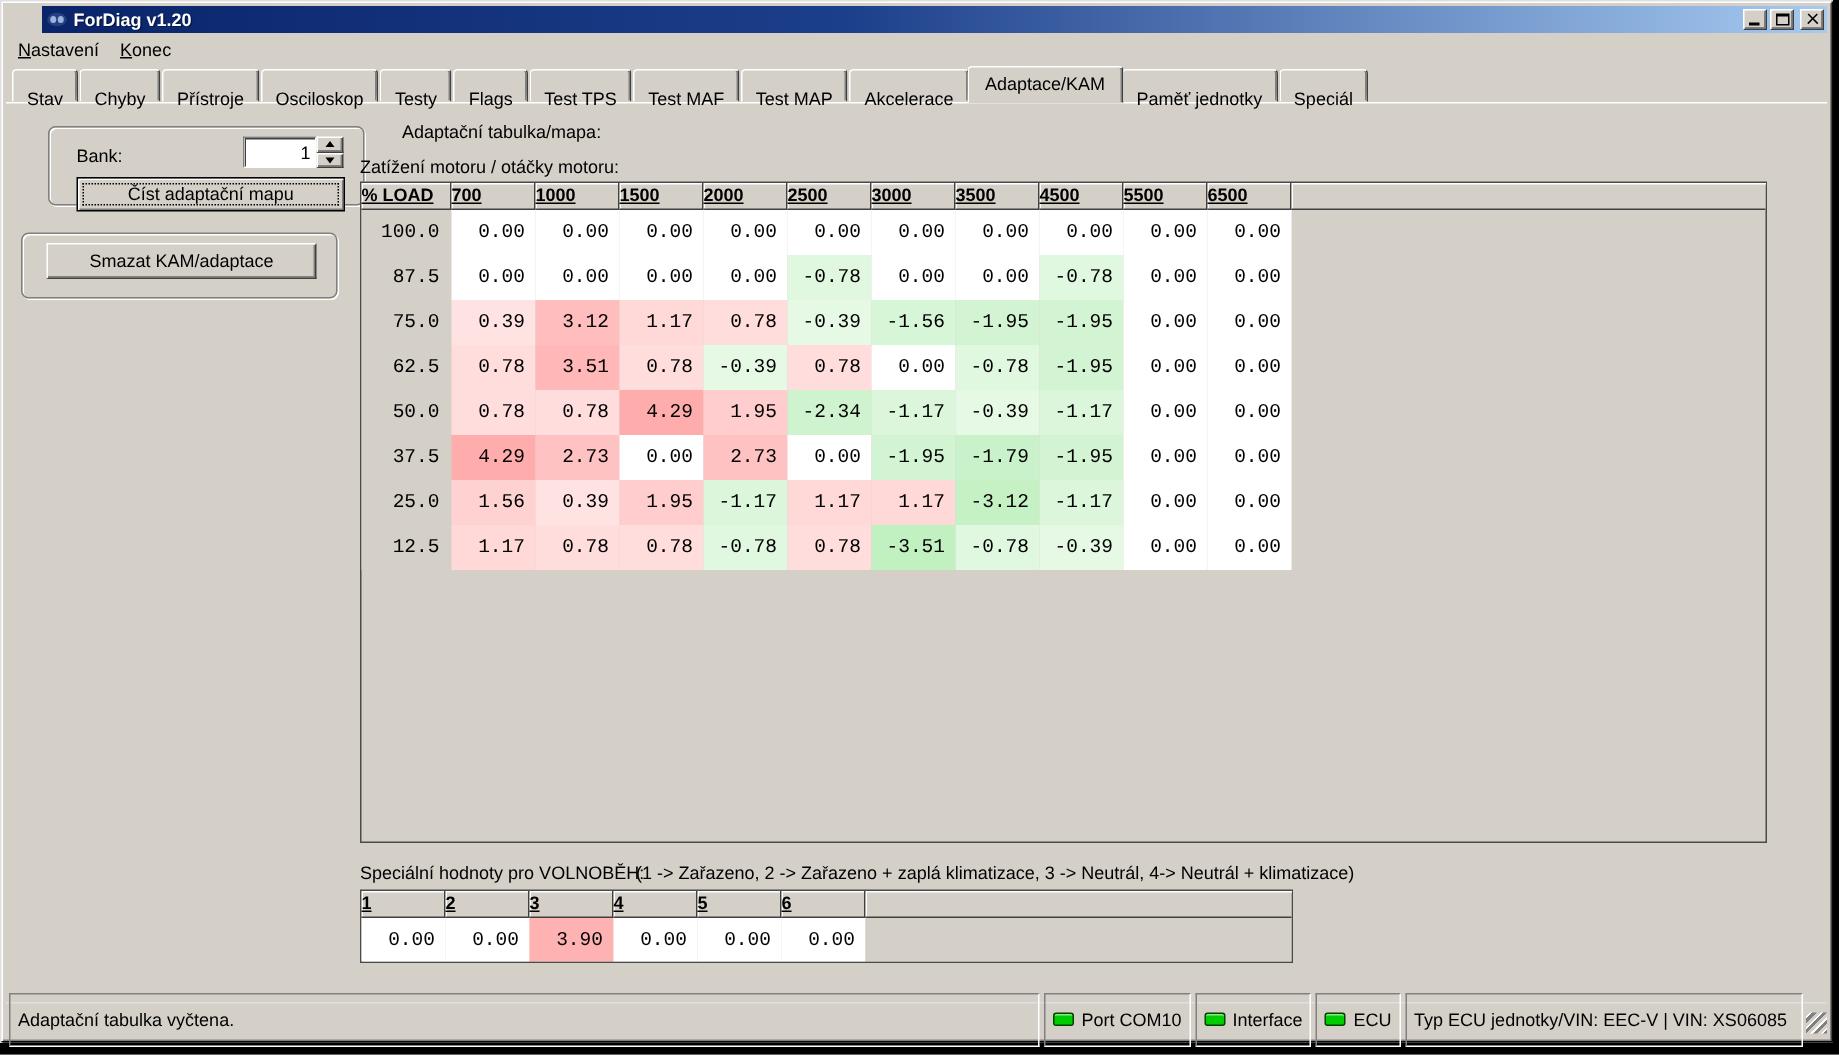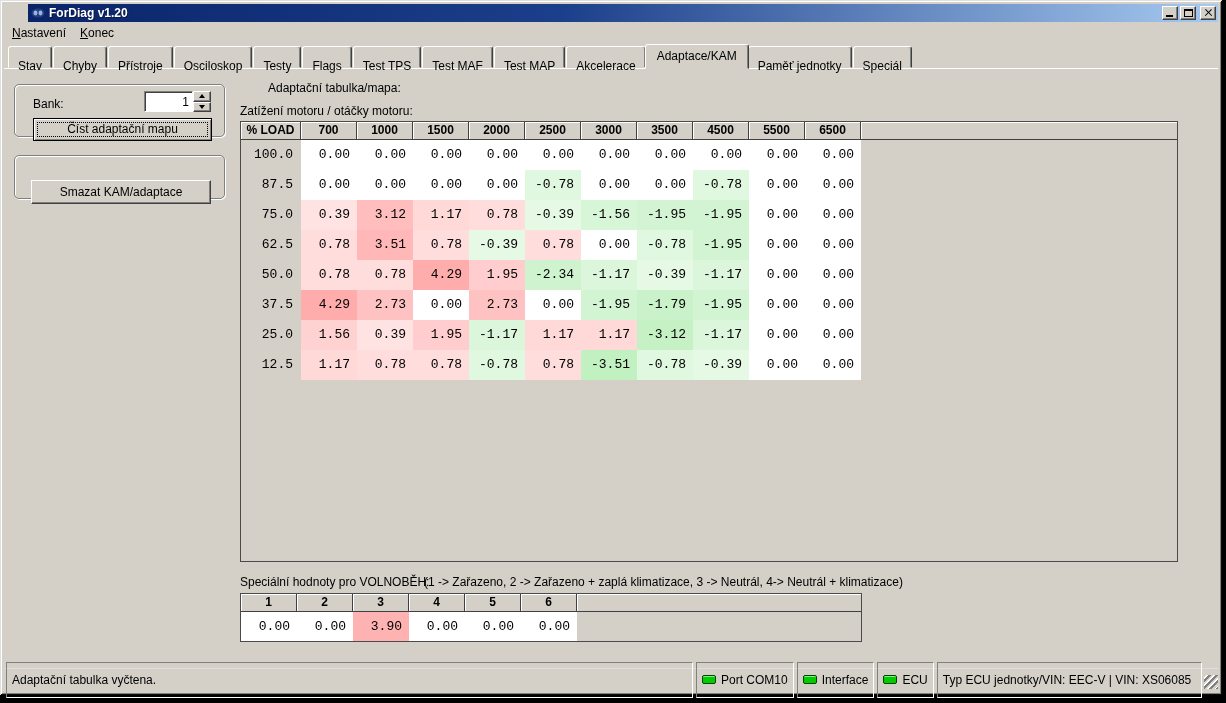--- a/index.html
+++ b/index.html
@@ -49,21 +49,21 @@
     height: 20px; line-height: 19px; padding: 10px 9px; font-size: 12px;
     background: #d4d0c8; border: 1px solid; border-color: #fff #404040 transparent #fff;
     border-radius: 3px 3px 0 0; box-shadow: inset -1px 0 0 #808080;
     margin-right: 1px; white-space: nowrap;
   }
   .tab.active { height: 25px; line-height: 22px; padding: 0 11px; margin: 0 -1px -1px -2px; z-index: 3; position: relative; }
   .page-line { position: absolute; left: 4px; top: 68px; right: 4px; height: 1px; background: #fff; z-index: 1; }
   
   .groupbox { position: absolute; border: 1px solid #808080; border-radius: 5px;
               box-shadow: inset 1px 1px 0 #fff, 1px 1px 0 #fff; }
-  .gb-bank  { left: 14px; top: 84px;  width: 211px; height: 53px; }
+  .gb-bank  { left: 32px; top: 84px;  width: 211px; height: 53px; }
   .gb-clear { left: 14px; top: 155px; width: 211px; height: 44px; }
   .bank-label { position: absolute; left: 18px; top: 12px; font-size: 12px; }
   .spin-wrap { position: absolute; right: 13px; top: 6px; width: 67px; height: 21px; display: flex; }
   .bank-input {
     width: 49px; height: 21px; background: #fff; font: 12px "Liberation Sans", sans-serif;
     text-align: right; padding-right: 3px;
     border: 1px solid; border-color: #808080 #fff #fff #808080;
     box-shadow: inset 1px 1px 0 #404040; outline: none;
   }
   .updown { width: 18px; display: flex; flex-direction: column; }
@@ -71,37 +71,37 @@
               box-shadow: inset -1px -1px 0 #808080; display: flex; align-items: center; justify-content: center; }
   .tri-up { width: 0; height: 0; border-left: 3px solid transparent; border-right: 3px solid transparent; border-bottom: 4px solid #000; }
   .tri-down { width: 0; height: 0; border-left: 3px solid transparent; border-right: 3px solid transparent; border-top: 4px solid #000; }
   .btn { font: 12px "Liberation Sans", sans-serif; background: #d4d0c8; text-align: center; position: absolute; }
   .btn-default {
     left: 18px; top: 33px; width: 179px; height: 23px; line-height: 21px;
     border: 1px solid #000; box-shadow: inset 1px 1px 0 #fff, inset -1px -1px 0 #808080;
   }
   .btn-default::after { content: ''; position: absolute; left: 3px; top: 3px; right: 3px; bottom: 3px; border: 1px dotted #000; }
   .btn-normal {
-    left: 16px; top: 24px; width: 180px; height: 24px; line-height: 22px;
+    left: 16px; top: 6px; width: 180px; height: 24px; line-height: 22px;
     border: 1px solid; border-color: #fff #404040 #404040 #fff; box-shadow: inset -1px -1px 0 #808080;
   }
   
   .lbl { position: absolute; font-size: 12px; white-space: nowrap; }
   .lbl-map  { left: 240px; top: 81px; margin-left: 28px; }
   .lbl-axis { left: 240px; top: 104px; }
   .lbl-idle { left: 240px; top: 575px; }
   .lbl-idle-note { left: 424px; top: 575px; }
   
   .adapt-table { position: absolute; left: 240px; top: 121px; width: 938px; height: 441px;
                  border: 1px solid #4a4a4a; background: #d4d0c8; }
   .grid-header { display: flex; height: 18px; }
   .gh-cell {
-    height: 18px; line-height: 16px; text-align: center; font-weight: bold; font-size: 12px;
+    height: 18px; line-height: 16px; font-weight: bold; font-size: 12px;
     background: #d4d0c8; border-right: 1px solid #404040; border-bottom: 1px solid #404040;
-    box-shadow: inset 1px 1px 0 #fff; flex: none;
+    box-shadow: inset 1px 1px 0 #fff; flex: none; text-decoration: underline;
   }
   .gh-corner { width: 60px; }
   .gh-col { width: 56px; }
   .gh-fill { flex: 1; border-right: none; }
   .grid-row { display: flex; height: 30px; }
   .rh-cell { width: 60px; flex: none; background: #d4d0c8; text-align: right; padding-right: 8px;
              font: 13px "Liberation Mono", monospace; line-height: 30px; }
   .d-cell { width: 56px; flex: none; text-align: right; padding-right: 7px;
             font: 13px "Liberation Mono", monospace; line-height: 30px; background: #fff; }
   

